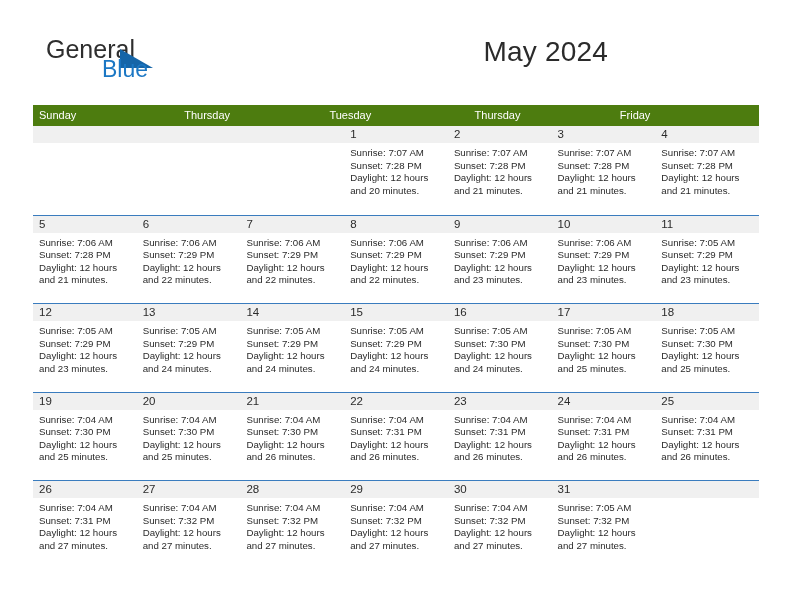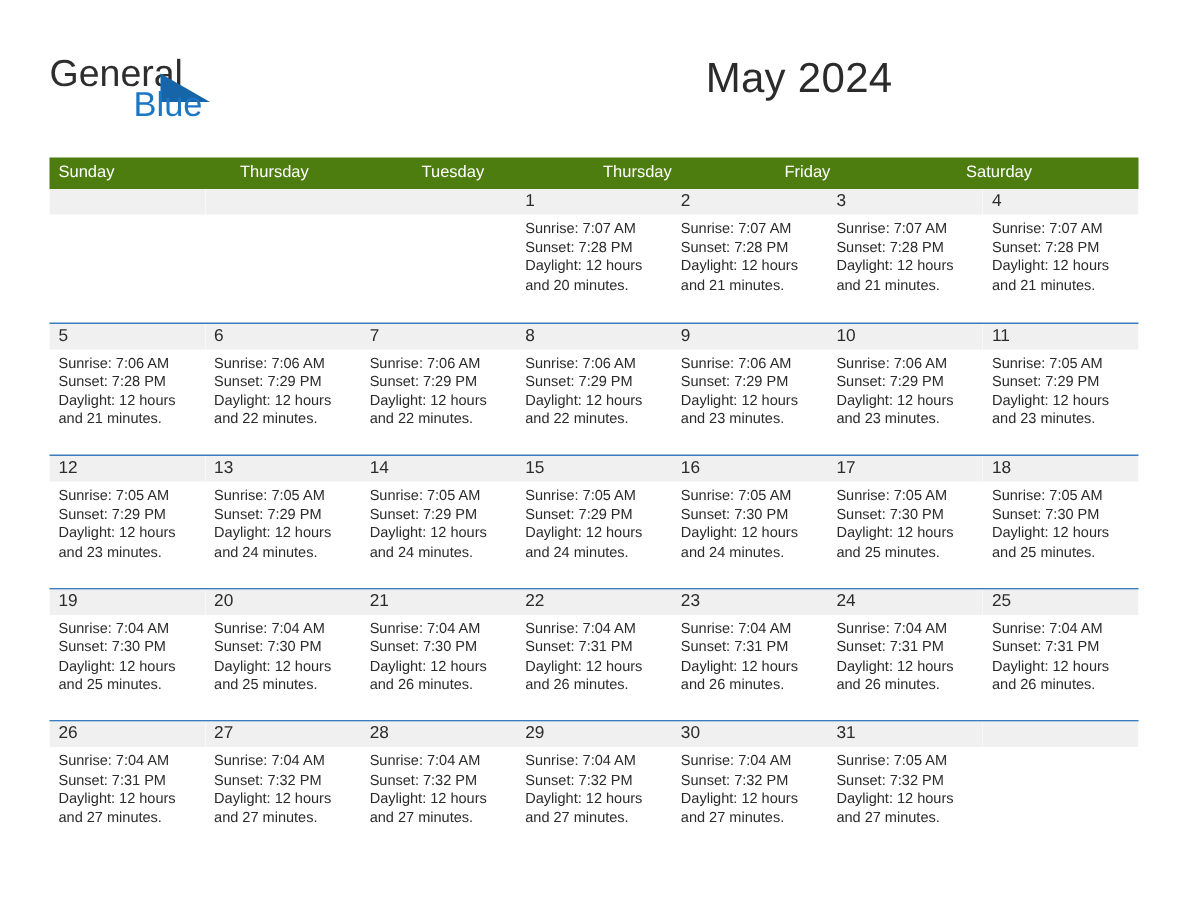--- a/index.html
+++ b/index.html
@@ -17,21 +17,21 @@
   .page {
     position: relative;
     width: 792px;
     height: 612px;
     box-sizing: border-box;
   }
 
   
   .header {
     position: absolute;
-    left: 0;
+    left: 13px;
     top: 0;
     width: 628px;
     height: 103px;
   }
   .brand {
     position: absolute;
     left: 33px;
     top: 36px;
     width: 200px;
     height: 50px;
@@ -162,21 +162,20 @@
     <div class="subtitle">Kampung Kok, Kedah, Malaysia</div>
   </div>
 
   <div class="calendar">
     <div class="dow-row" id="dow-row">
         <div class="dow-cell">Sunday</div>
         <div class="dow-cell">Thursday</div>
         <div class="dow-cell">Tuesday</div>
         <div class="dow-cell">Thursday</div>
         <div class="dow-cell">Friday</div>
-        <div class="dow-cell">Saturday</div>
       </div>
     <div id="weeks-container">
         <div class="week">
           <div class="day empty">
             <span class="day-num"></span>
           </div>
           <div class="day empty">
             <span class="day-num"></span>
           </div>
           <div class="day empty">

